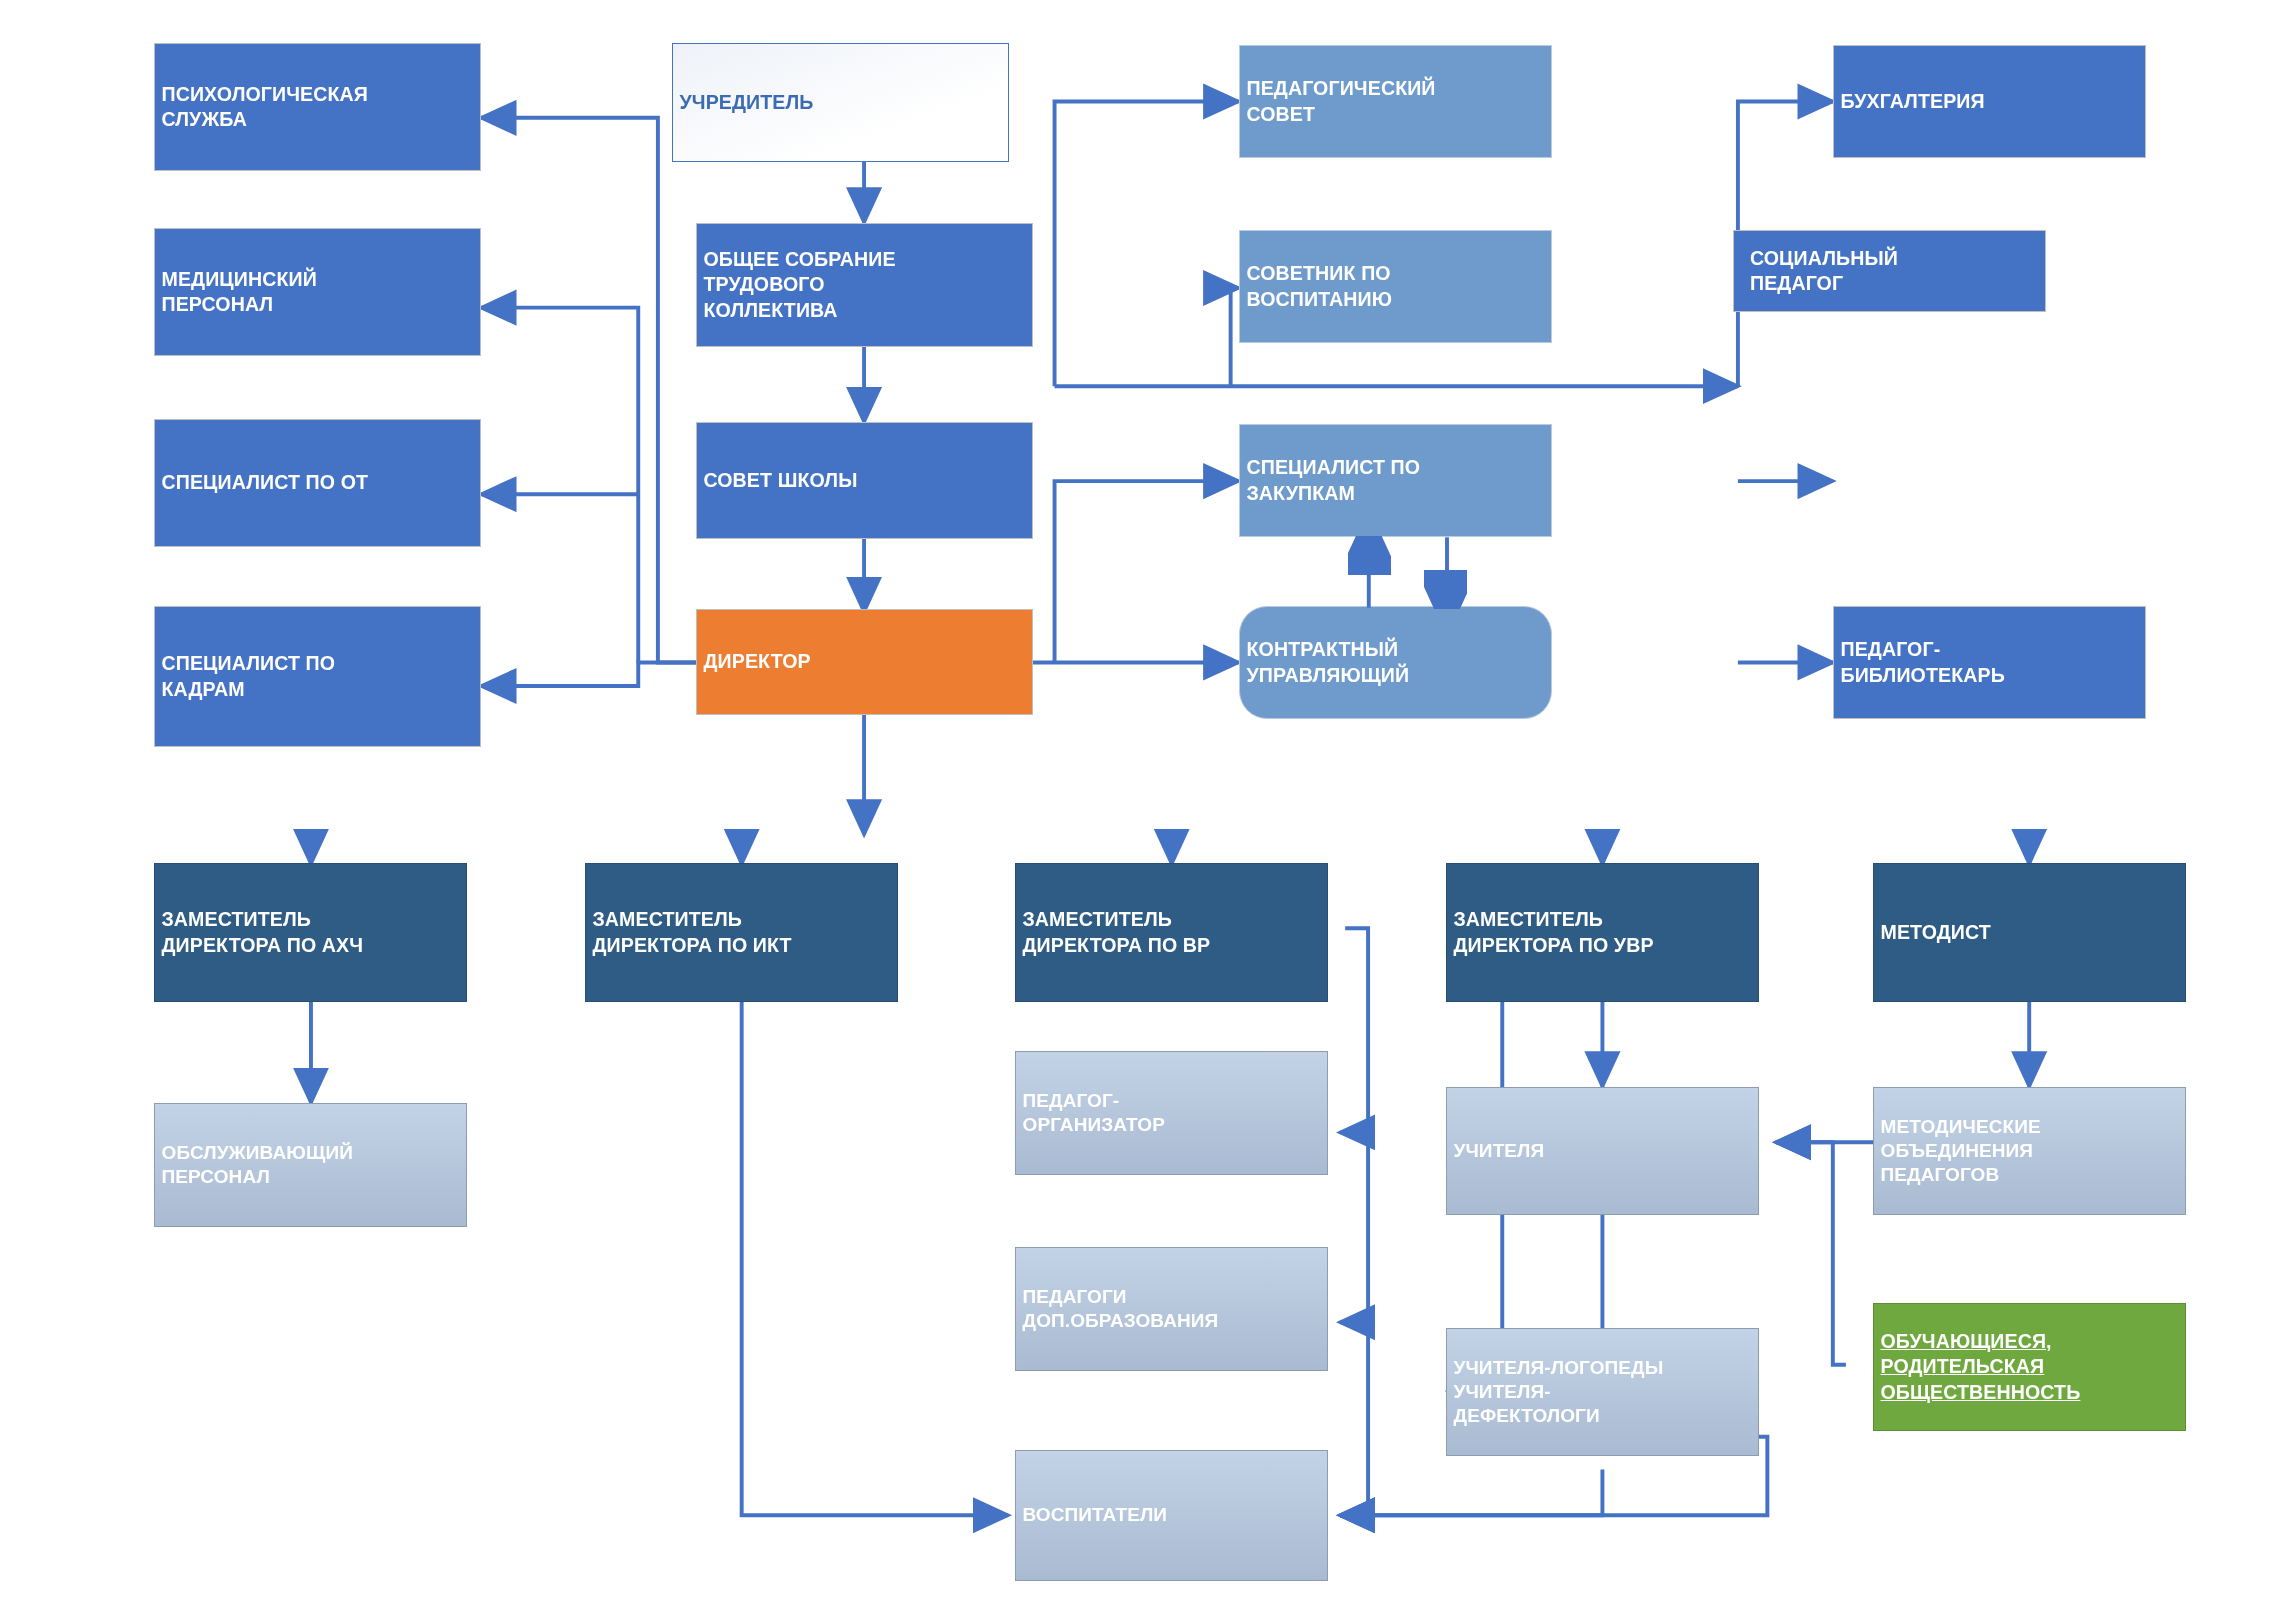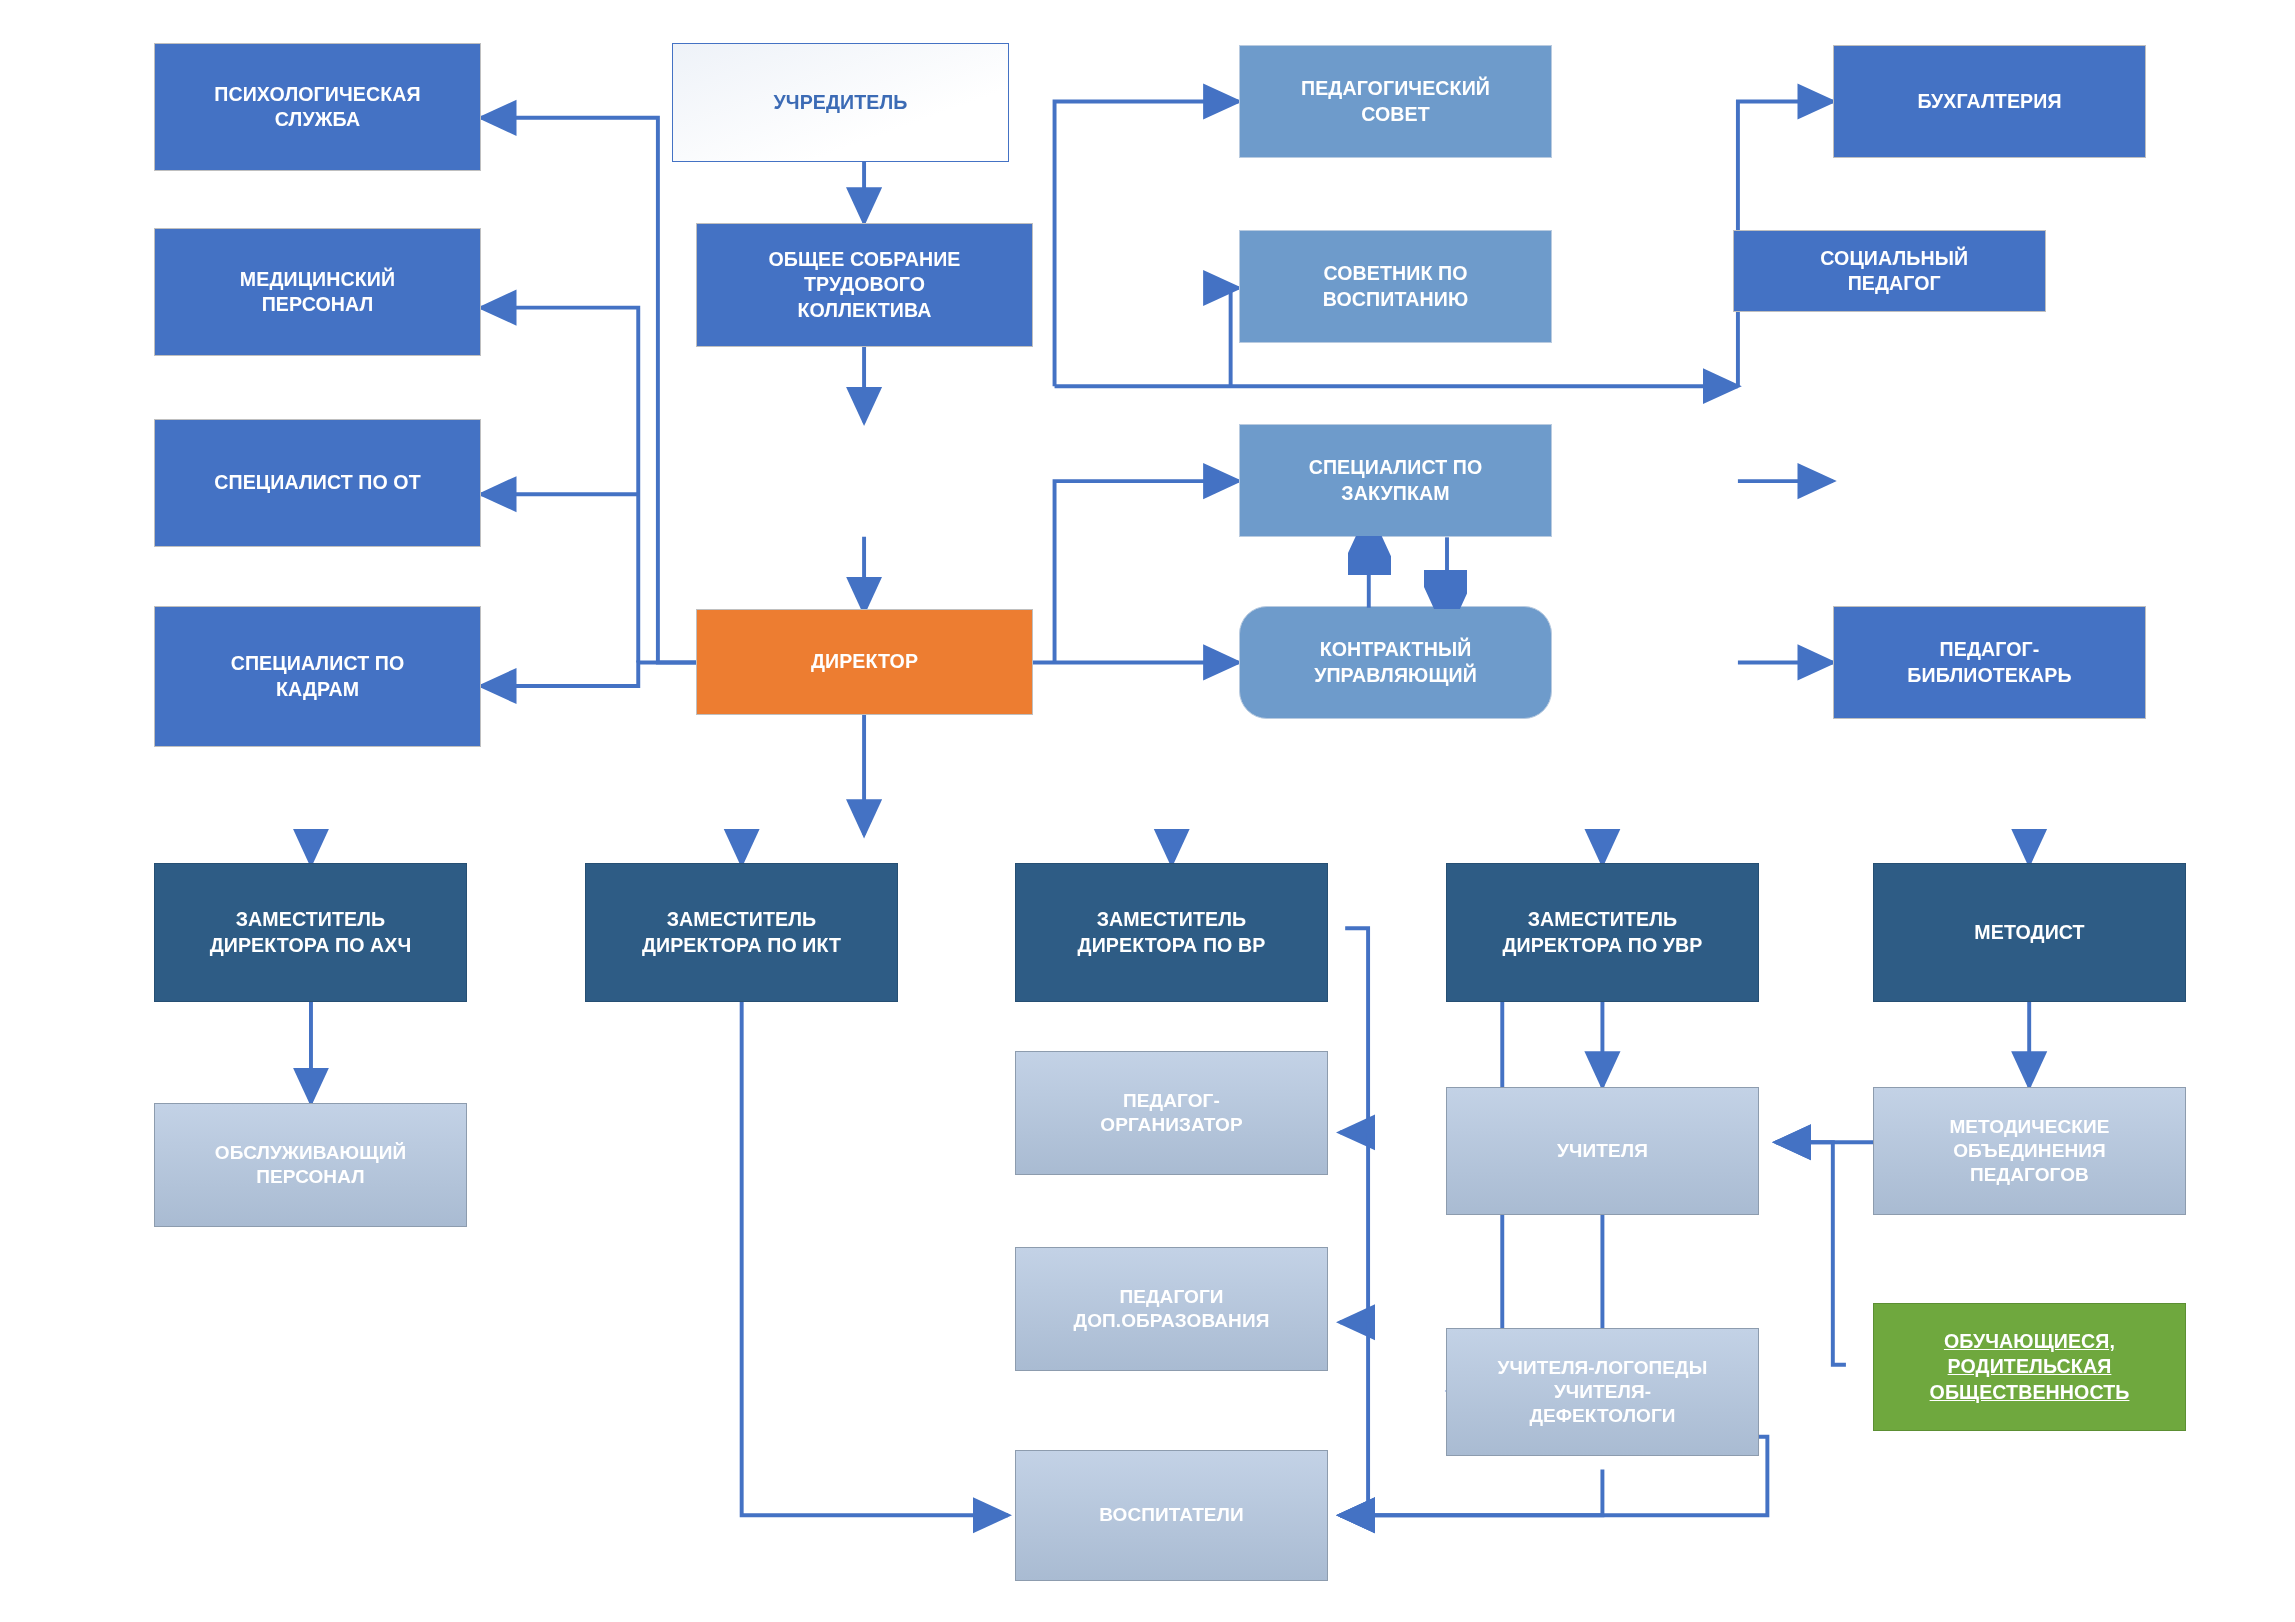--- a/index.html
+++ b/index.html
@@ -1,20 +1,20 @@
 <!DOCTYPE html>
 <html style="font-size:10.5px"><head>
 <meta charset="utf-8">
 <title>Структура управления</title>
 <style>
   html,body{margin:0;padding:0;background:#ffffff;}
   body{font-family:"Liberation Sans","DejaVu Sans",sans-serif;}
   #stage{position:relative;width:2295px;height:1622px;background:#ffffff;overflow:hidden;}
   svg#wires{position:absolute;left:0;top:0;width:2295px;height:1622px;pointer-events:none;}
-  .node{position:absolute;box-sizing:border-box;display:flex;align-items:center;justify-content:center;text-align:center;
+  .node{position:absolute;box-sizing:border-box;display:flex;align-items:center;justify-content:center;text-align:left;
         color:#ffffff;font-weight:bold;line-height:1.28;padding:2.6px 6.5px;letter-spacing:0.1px;}
   .node .lbl{white-space:pre-line;display:block;width:100%;}
   
   .sk-medium{background:#4472C4;border:0.7px solid #bfbfbf;font-size:19.6px;}
   .sk-light {background:#6E9BCB;border:0.7px solid #b9cbe0;font-size:19.6px;}
   .sk-dark  {background:#2E5C85;border:0.7px solid #264f73;font-size:19.6px;}
   .sk-pale  {background:linear-gradient(180deg,#C3D2E6 0%,#A9BBD2 100%);border:0.7px solid #8d9cae;font-size:19px;}
   .sk-green {background:#6FA83E;border:0.7px solid #5c8f33;font-size:19.6px;text-decoration:underline;}
   .sk-white {background:linear-gradient(160deg,#eef2f8 0%,#ffffff 70%);border:1.3px solid #4472C4;color:#3C6BB5;font-size:19.6px;}
 </style>
@@ -85,20 +85,23 @@
   <div class="node sk-white" style="left:672px;top:43px;width:337px;height:119px;">
     <span class="lbl">УЧРЕДИТЕЛЬ</span>
   </div>
 
   <div class="node sk-medium" style="left:696px;top:223px;width:337px;height:124px;">
     <span class="lbl">ОБЩЕЕ СОБРАНИЕ
 ТРУДОВОГО
 КОЛЛЕКТИВА</span>
   </div>
 
+  <div class="node sk-medium" style="left:696px;top:422px;width:337px;height:117px;">
+    <span class="lbl">СОВЕТ ШКОЛЫ</span>
+  </div>
 
   <div class="node" style="left:696px;top:609px;width:337px;height:106px;background:#ED7D31;border:0.7px solid #bfbfbf;font-size:19.6px;">
     <span class="lbl">ДИРЕКТОР</span>
   </div>
 
   <div class="node sk-medium" style="left:154px;top:43px;width:327px;height:128px;">
     <span class="lbl">ПСИХОЛОГИЧЕСКАЯ
 СЛУЖБА</span>
   </div>
 

